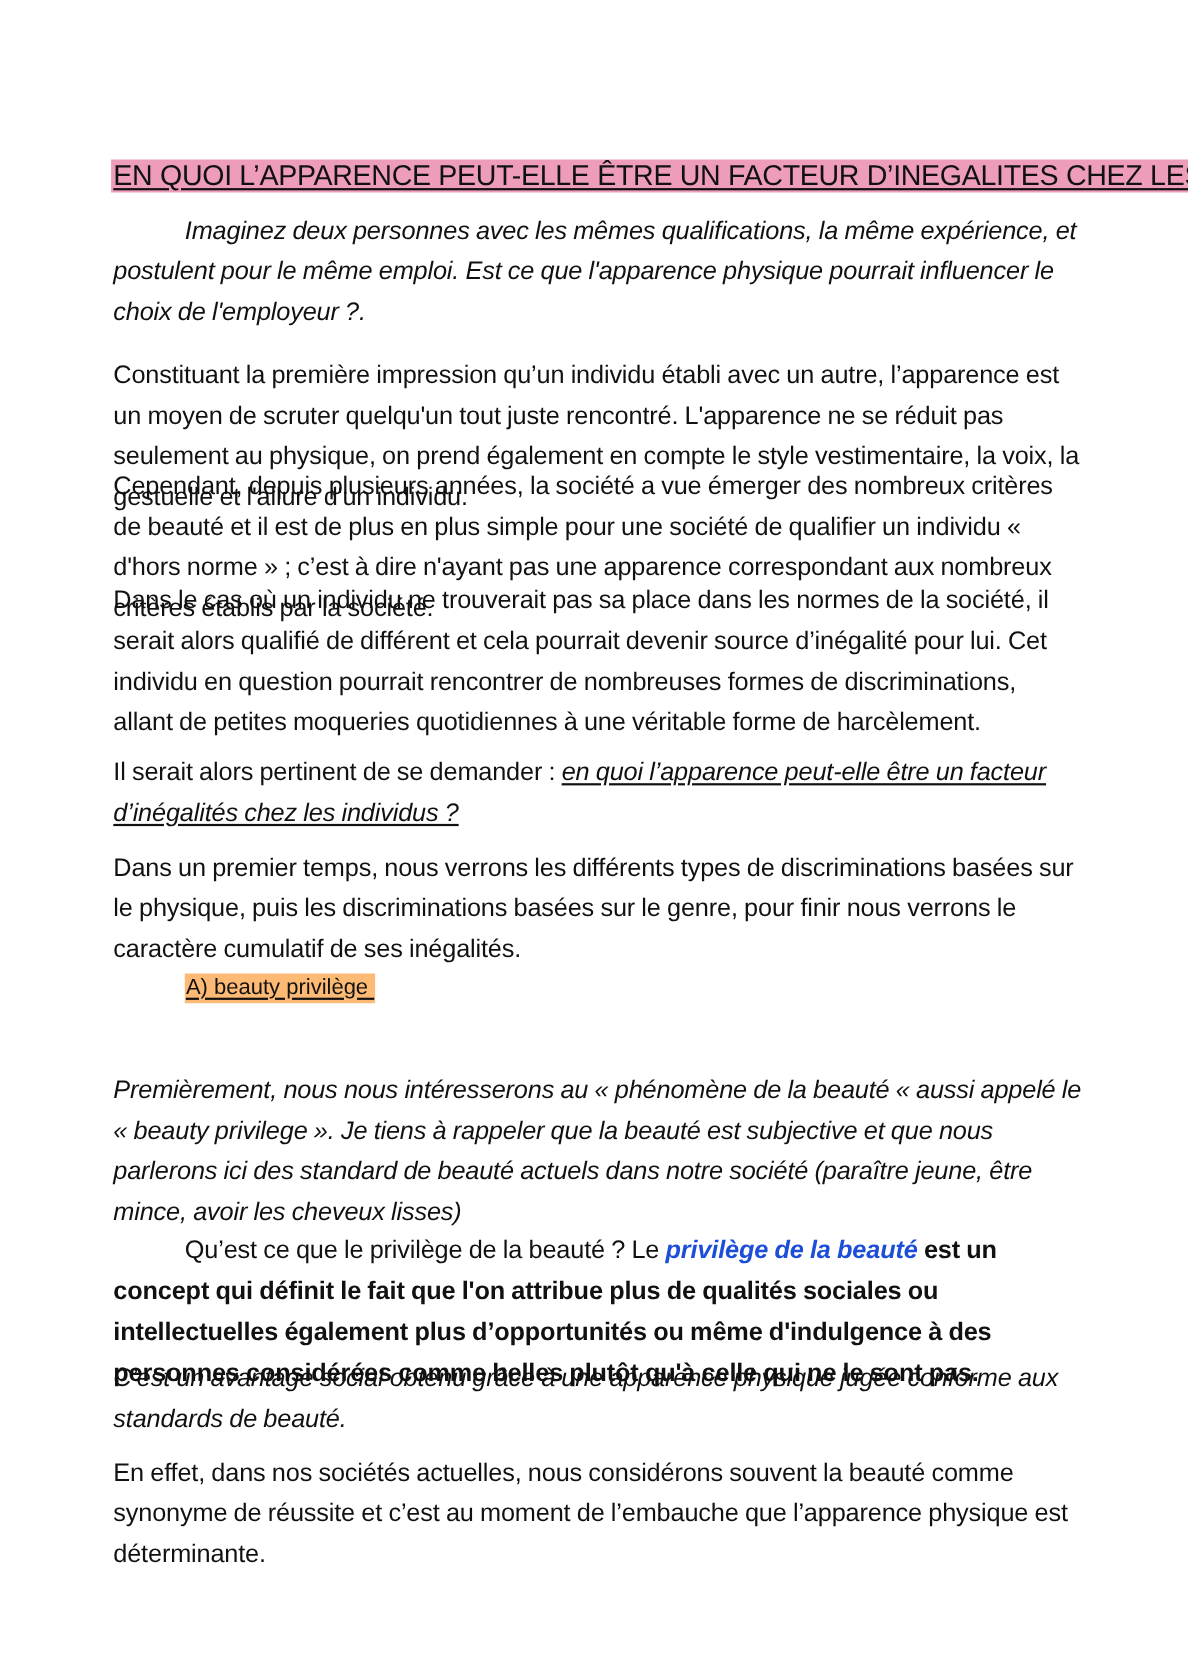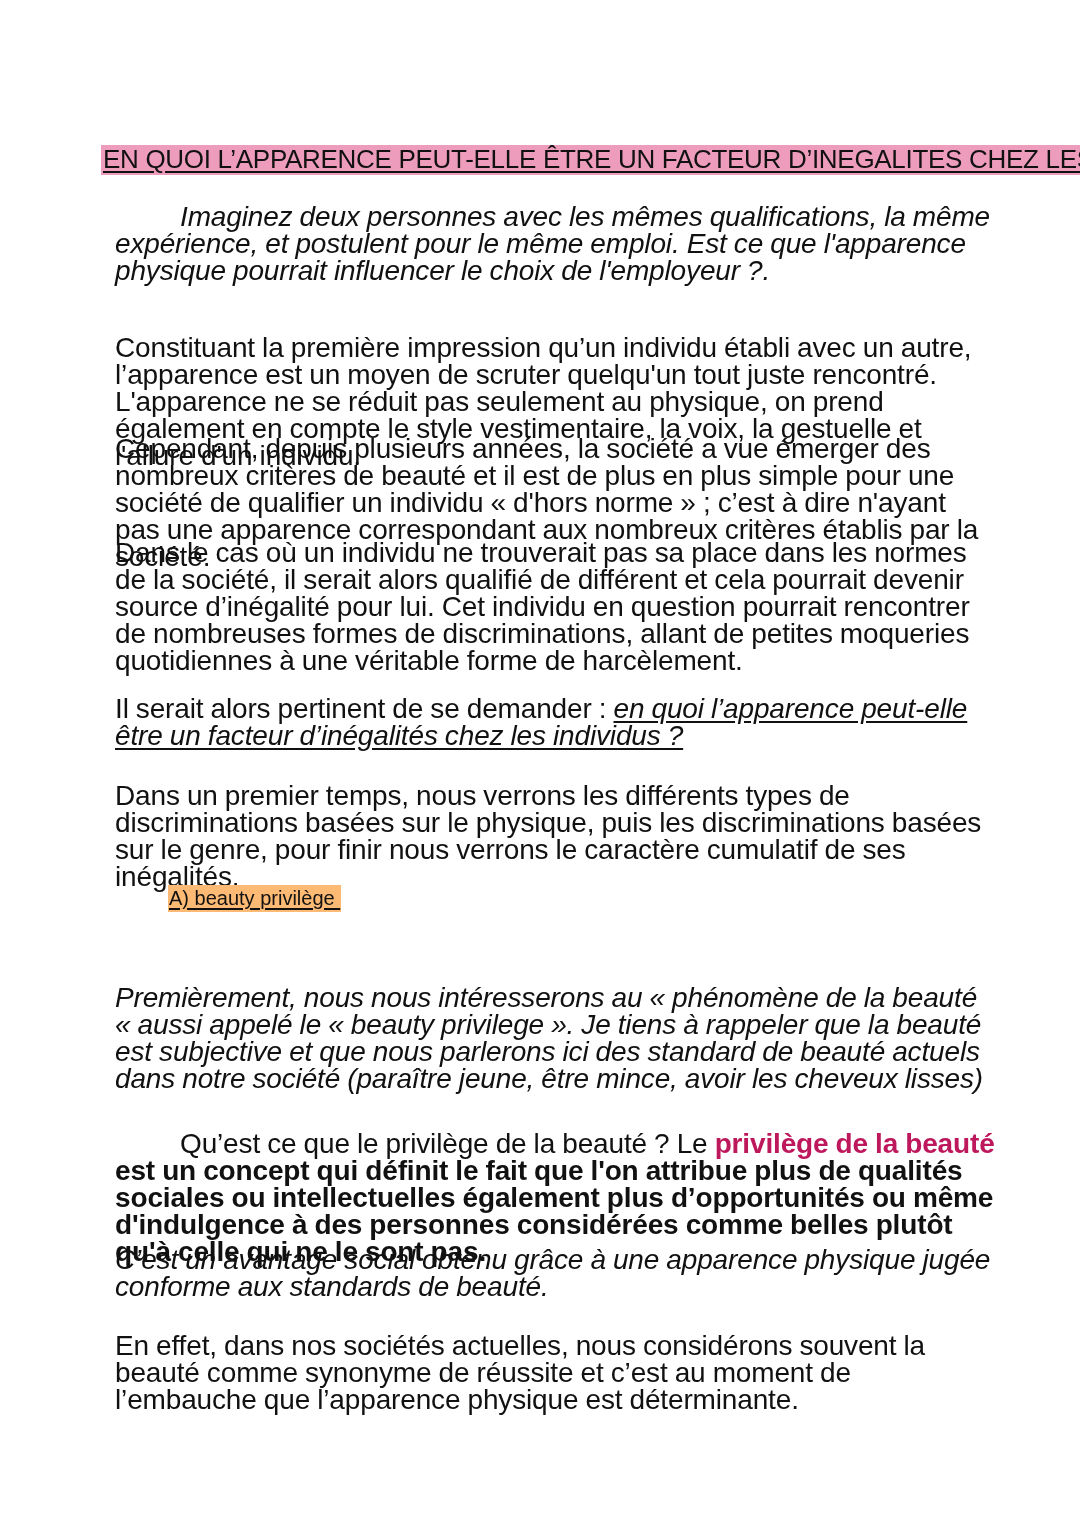--- a/index.html
+++ b/index.html
@@ -15,25 +15,25 @@
       font-family: "Liberation Sans", "DejaVu Sans", sans-serif;
       color: #111111;
     }
     .page {
       position: absolute;
       left: 103px;
       top: 0;
       width: 880px;
     }
     .line-block {
-      font-size: 28px;
-      line-height: 27px;
+      font-size: 23px;
+      line-height: 37px;
       letter-spacing: -0.15px;
       word-spacing: -0.5px;
-      margin: 12px;
+      margin: 0;
     }
     .title {
       position: absolute;
       top: 105px;
       left: 0;
       font-size: 26px;
       line-height: 28px;
       text-decoration: underline;
       text-underline-offset: 3px;
       background: #ee9cbb;
@@ -61,22 +61,23 @@
       margin-left: 65px;
       background: #fdba74;
       text-decoration: underline;
       text-underline-offset: 3px;
       white-space: pre;
       font-size: 20px;
       line-height: 27px;
       padding: 0 1px;
     }
     .pink-bold {
-      color: #be185d;
+      color: #1d4ed8;
       font-weight: bold;
+      font-style: italic;
     }
     .bold { font-weight: bold; }
   </style>
 </head>
 <body>
 
 <div class="page">
 
   <div class="title">EN QUOI L’APPARENCE PEUT-ELLE ÊTRE UN FACTEUR D’INEGALITES CHEZ LES INDIVIDUS ?</div>
 

